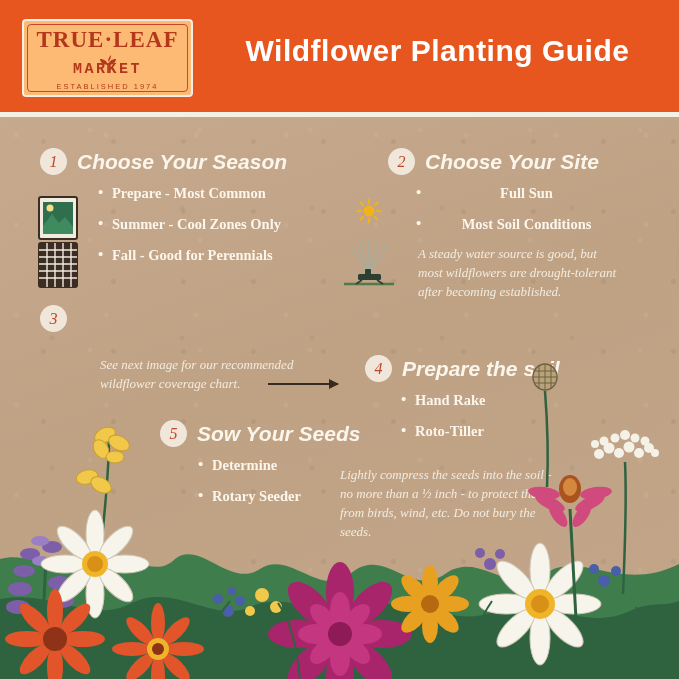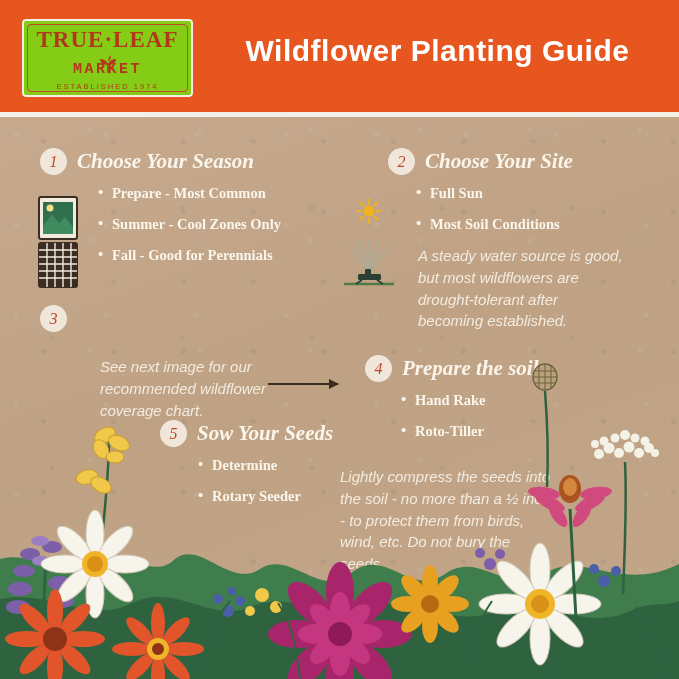--- a/index.html
+++ b/index.html
@@ -25,21 +25,21 @@
   .header-rule {
     position: absolute;
     top: 112px; left: 0;
     width: 679px; height: 5px;
     background: #f4f0e6;
   }
   .logo {
     position: absolute;
     left: 20px; top: 17px;
     width: 175px; height: 82px;
-    background: #84cc16;
+    background: #fdba74;
     border-radius: 6px;
     border: 2px solid #e8561f;
     box-shadow: inset 0 0 0 2px #f4f0e6;
     display: flex;
     flex-direction: column;
     align-items: center;
     justify-content: center;
   }
   .logo-inner {
     position: absolute;
@@ -126,21 +126,21 @@
     color: #c2452a;
     font-family: "Liberation Serif", serif;
     font-style: italic;
     font-size: 16px;
     display: flex;
     align-items: center;
     justify-content: center;
     flex: 0 0 auto;
   }
   .step-title {
-    font-family: Liberation Serif, serif;
+    font-family: Liberation Sans, sans-serif;
     font-style: italic;
     font-weight: bold;
     font-size: 21px;
     color: #fbf6ec;
     white-space: nowrap;
   }
   .bullets {
     margin: 10px 0 0 0;
     padding: 0;
     list-style: none;
@@ -156,32 +156,32 @@
     white-space: nowrap;
   }
   .bullets li::before {
     content: "•";
     position: absolute;
     left: 0; top: -1px;
     color: #fbf6ec;
     font-size: 15px;
   }
   .note {
-    font-family: Liberation Sans, sans-serif;
+    font-family: Liberation Serif, serif;
     font-style: italic;
-    font-size: 15px;
+    font-size: 13px;
     line-height: 1.45;
     color: #f2ece0;
   }
 
   
   #step1 { left: 40px; top: 148px; }
   #step1 .bullets { margin-left: 58px; }
   #step2 { left: 388px; top: 148px; }
-  #step2 .bullets { margin-left: 28px; }
+  #step2 .bullets { margin-left: 28px; text-align: center; }
   #step2 .note { margin: -2px 0 0 30px; width: 205px; }
   #step3 { left: 40px; top: 305px; }
   #step3 .note { margin: 24px 0 0 60px; width: 200px; }
   #step4 { left: 365px; top: 355px; }
   #step4 .bullets { margin-left: 36px; }
   #step5 { left: 160px; top: 420px; }
   #step5 .bullets { margin-left: 38px; }
   #step5note { position: absolute; left: 340px; top: 466px; width: 215px; }
 
   

